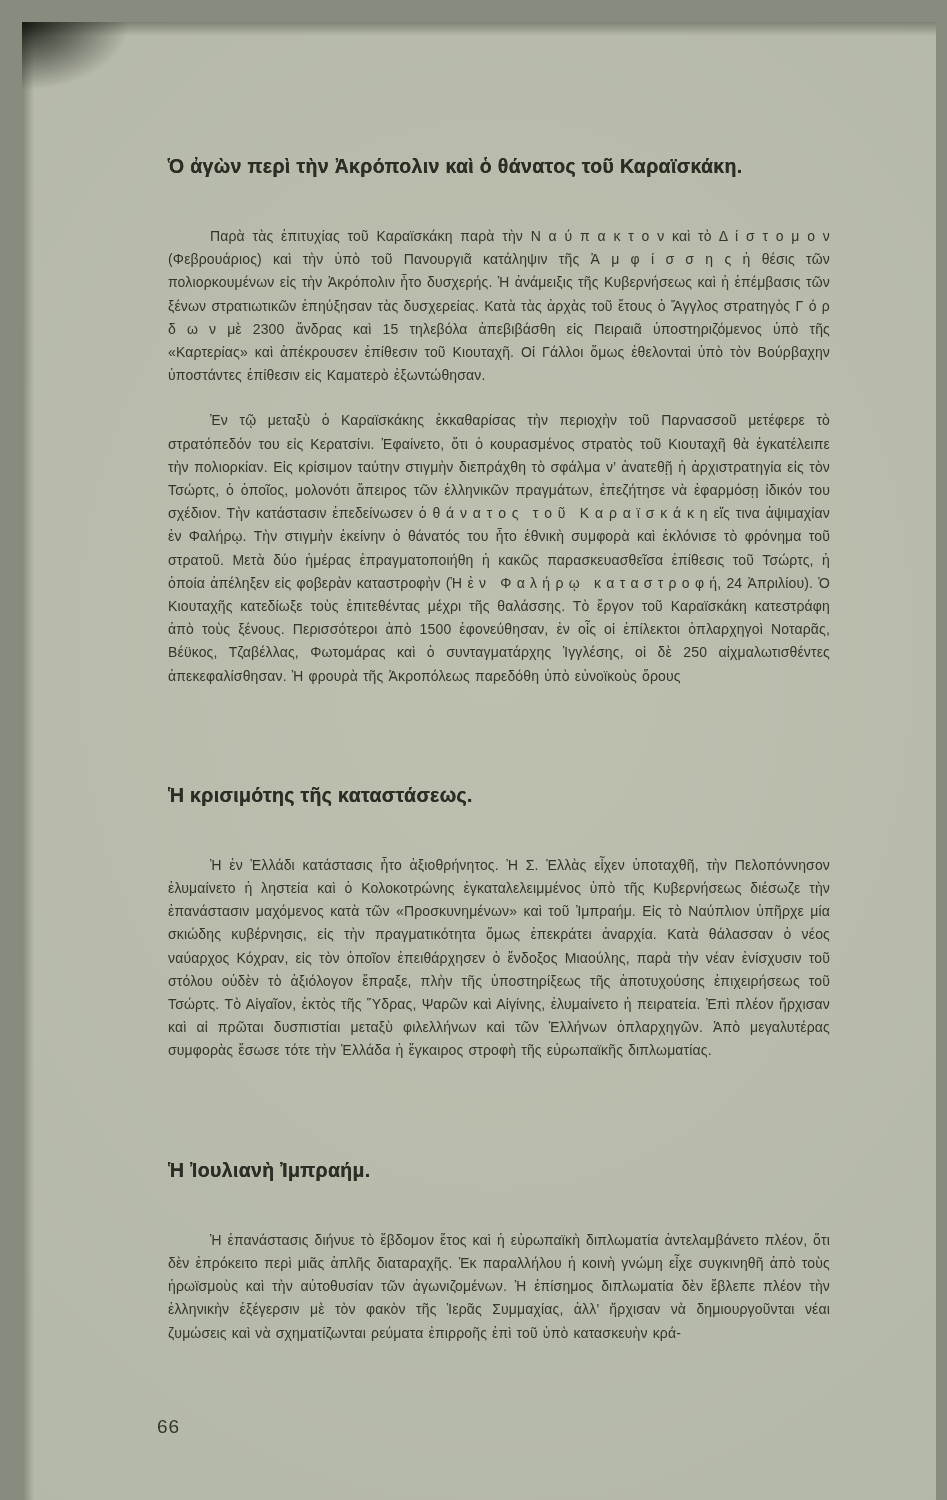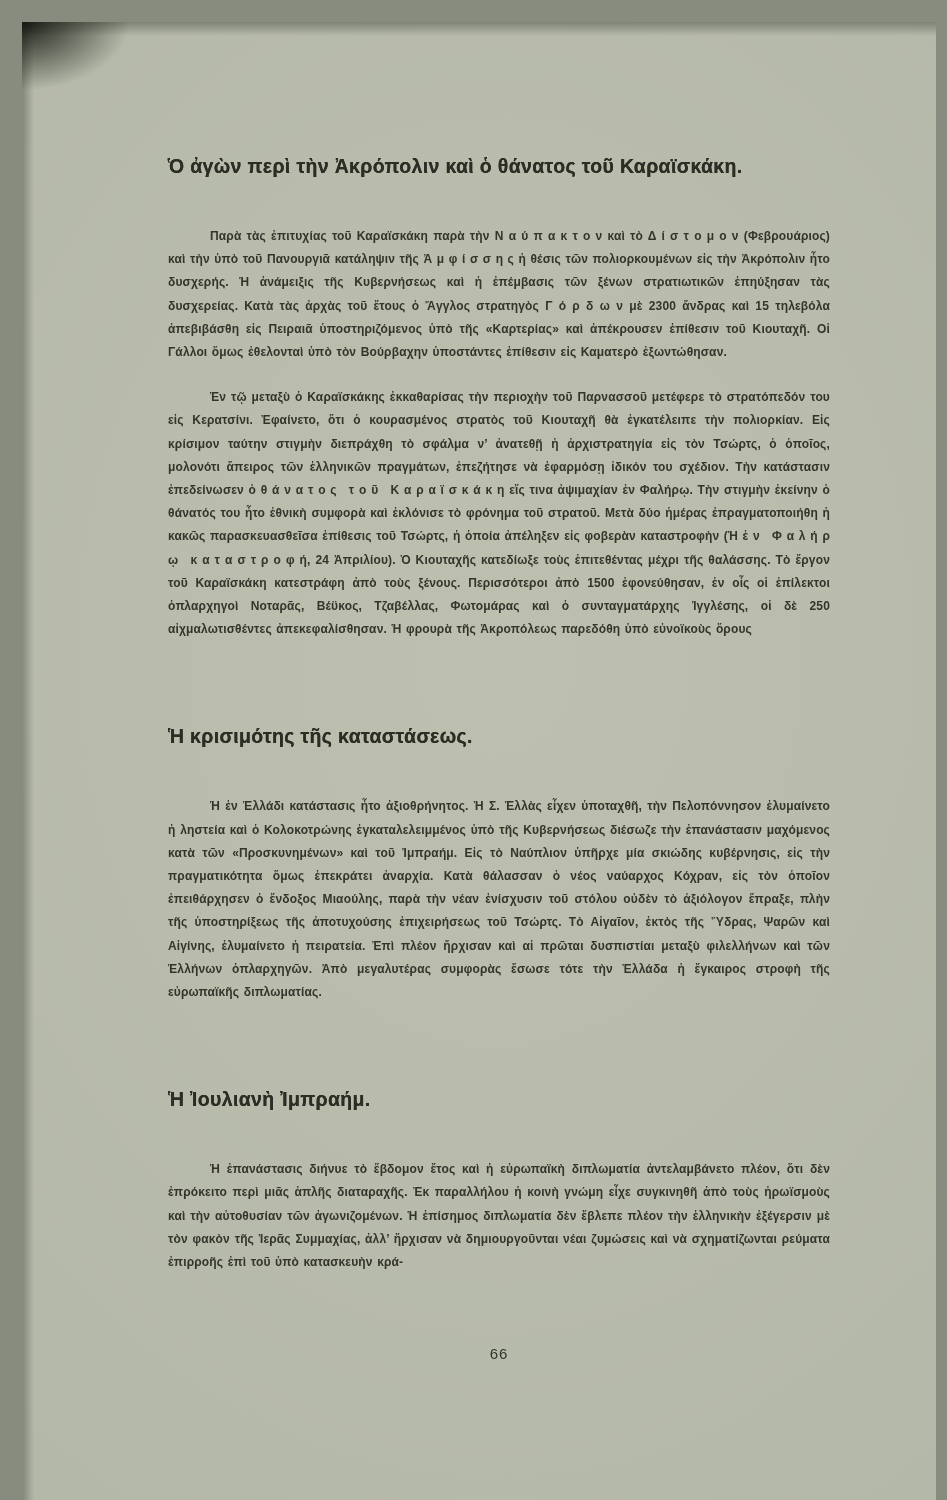--- a/index.html
+++ b/index.html
@@ -30,34 +30,33 @@
   }
   .heading {
     font-size: 19.5px;
     font-weight: 700;
     letter-spacing: 0.35px;
     color: #2c2e26;
     margin-bottom: 25px;
     text-shadow: 0 0 0.4px #2c2e26;
   }
   .para {
-    font-size: 12px;
+    font-size: 14px;
     line-height: 23.2px;
     text-align: justify;
     text-indent: 42px;
     letter-spacing: 0.15px;
     word-spacing: 1px;
-    font-weight: bold;
   }
   section { margin: 0; }
-  section + section { margin-top: 40px; }
+  section + section { margin-top: 52px; }
   .page-number {
     margin-top: 38px;
-    text-align: center;
-    font-size: 15px;
+    text-align: left;
+    font-size: 19px;
     letter-spacing: 1px;
     color: #33352b;
   }
 </style>
 </head>
 <body>
 
 <div class="scan">
   <div class="content">
 

